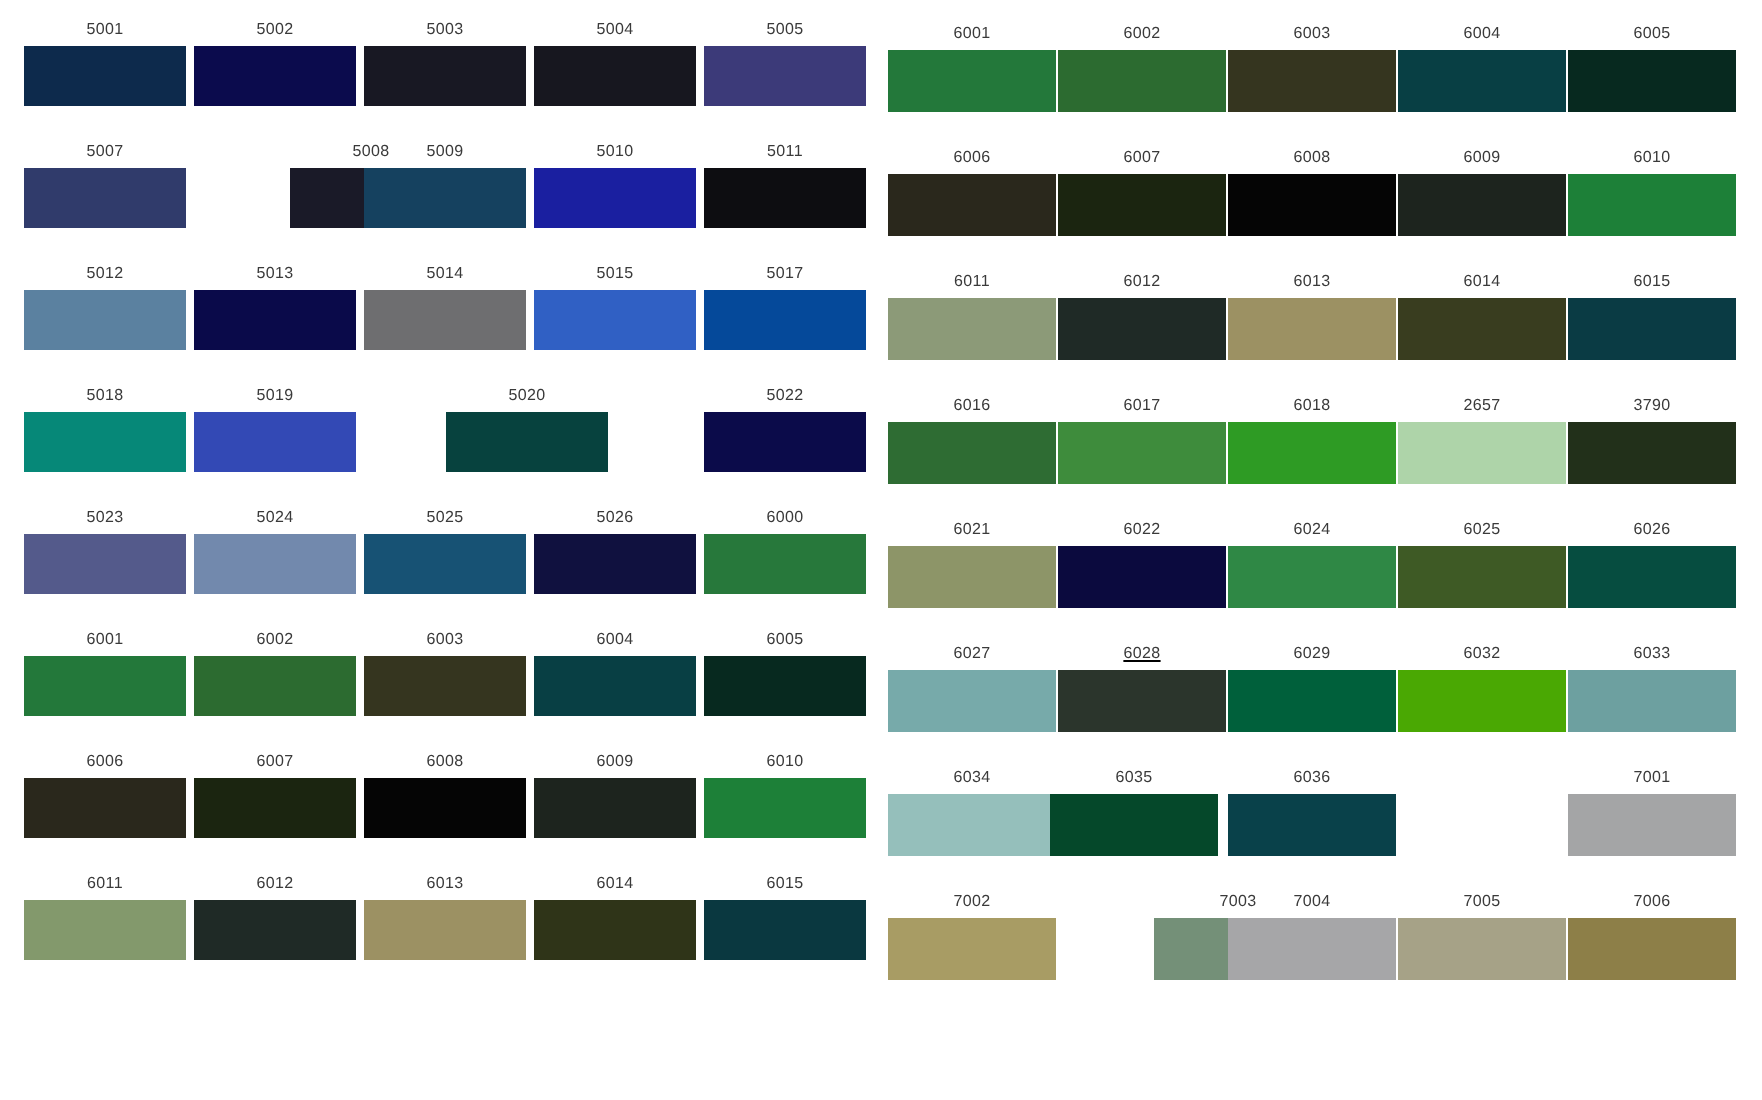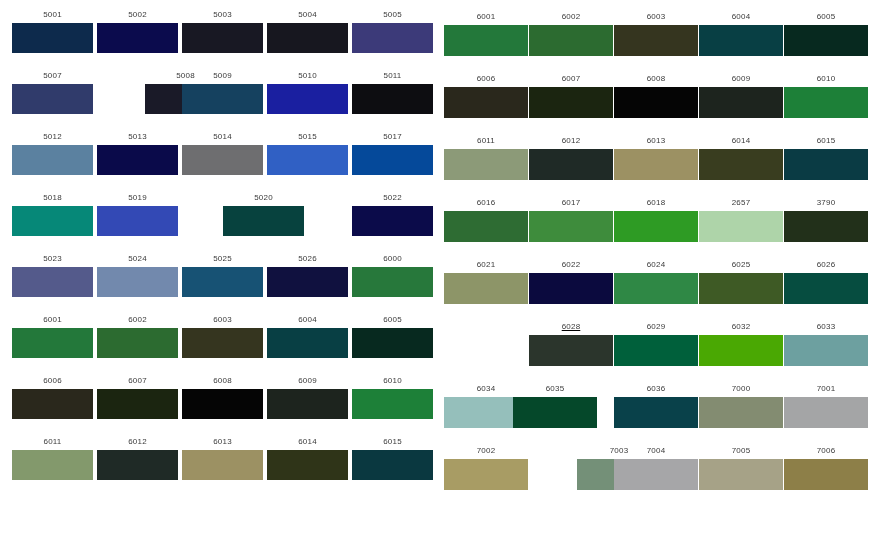--- a/index.html
+++ b/index.html
@@ -346,20 +346,24 @@
         <div class="swatch-cell" style="left: 258px;">
           <span class="swatch-label">6025</span>
           <span class="swatch-chip" style="background: rgb(62, 90, 37);"></span>
         </div>
         <div class="swatch-cell" style="left: 343px;">
           <span class="swatch-label">6026</span>
           <span class="swatch-chip" style="background: rgb(6, 77, 64);"></span>
         </div>
       </div>
       <div class="swatch-row" style="position: absolute; left: 0px; top: 322px; width: 440px;">
+        <div class="swatch-cell" style="left: 3px;">
+          <span class="swatch-label">6027</span>
+          <span class="swatch-chip" style="background: rgb(119, 170, 170);"></span>
+        </div>
         <div class="swatch-cell" style="left: 88px; text-decoration: underline;">
           <span class="swatch-label">6028</span>
           <span class="swatch-chip" style="background: rgb(43, 53, 44);"></span>
         </div>
         <div class="swatch-cell" style="left: 173px;">
           <span class="swatch-label">6029</span>
           <span class="swatch-chip" style="background: rgb(0, 96, 59);"></span>
         </div>
         <div class="swatch-cell" style="left: 258px;">
           <span class="swatch-label">6032</span>
@@ -368,31 +372,27 @@
         <div class="swatch-cell" style="left: 343px;">
           <span class="swatch-label">6033</span>
           <span class="swatch-chip" style="background: rgb(109, 160, 160);"></span>
         </div>
       </div>
       <div class="swatch-row" style="position: absolute; left: 0px; top: 384px; width: 440px;">
         <div class="swatch-cell" style="left: 3px;">
           <span class="swatch-label">6034</span>
           <span class="swatch-chip" style="background: rgb(149, 191, 187);"></span>
         </div>
-        <div class="swatch-cell" style="left: 72px;">
+        <div class="swatch-cell" style="left: 84px;">
           <span class="swatch-label">6035</span>
           <span class="swatch-chip" style="background: rgb(5, 72, 42);"></span>
         </div>
         <div class="swatch-cell" style="left: 173px;">
           <span class="swatch-label">6036</span>
           <span class="swatch-chip" style="background: rgb(9, 65, 74);"></span>
-        </div>
-        <div class="swatch-cell" style="left: 258px;">
-          <span class="swatch-label">7000</span>
-          <span class="swatch-chip" style="background: rgb(131, 140, 113);"></span>
         </div>
         <div class="swatch-cell" style="left: 343px;">
           <span class="swatch-label">7001</span>
           <span class="swatch-chip" style="background: rgb(164, 165, 166);"></span>
         </div>
       </div>
       <div class="swatch-row" style="position: absolute; left: 0px; top: 446px; width: 440px;">
         <div class="swatch-cell" style="left: 3px;">
           <span class="swatch-label">7002</span>
           <span class="swatch-chip" style="background: rgb(168, 156, 100);"></span>

